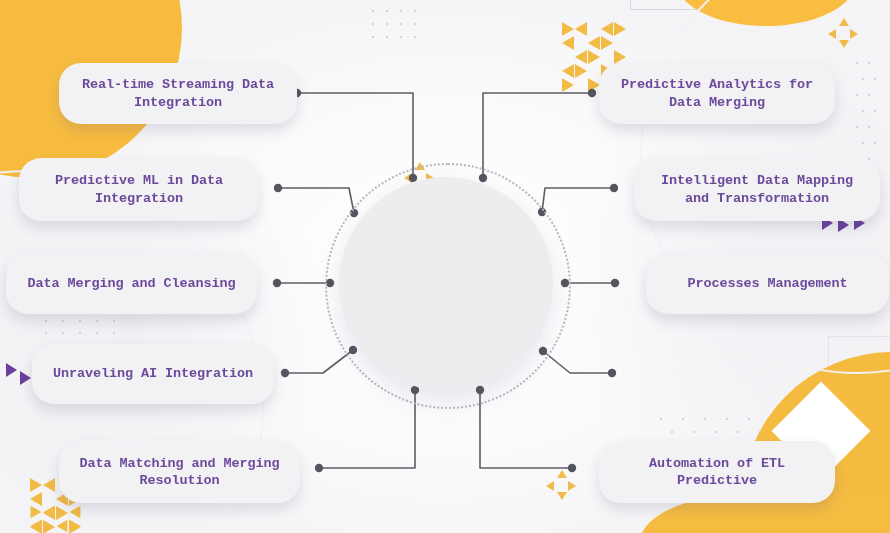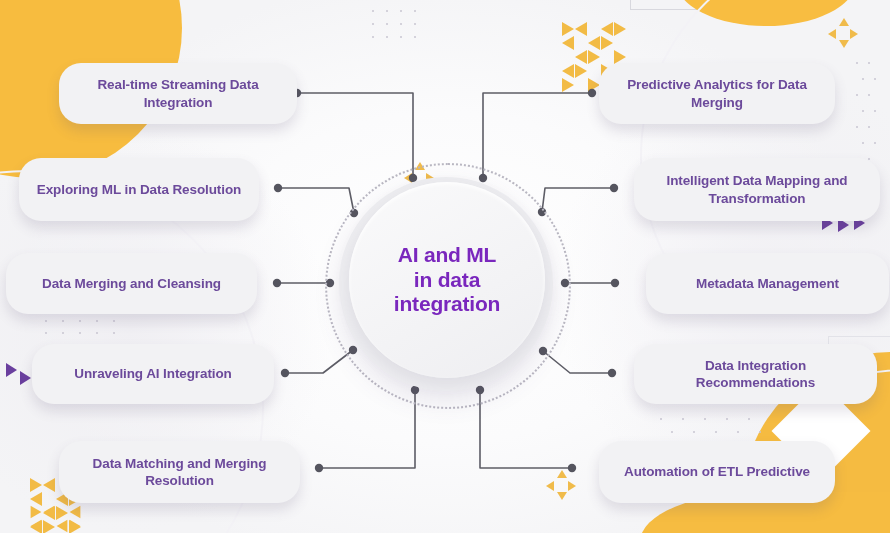--- a/index.html
+++ b/index.html
@@ -109,21 +109,21 @@
     color:#7a27bd;font-size:21px;font-weight:bold;line-height:1.18;text-align:center;
     letter-spacing:-.2px;white-space:pre-line;
   }
 
   
   .node{
     position:absolute;border-radius:22px;
     background:#f2f2f4;
     box-shadow:0 7px 13px rgba(86,76,112,.16);
     display:flex;align-items:center;justify-content:center;
-    box-sizing:border-box;padding:6px 14px;
+    box-sizing:border-box;padding:6px 14px;font-family:Liberation Mono, monospace;
   }
   .node-label{
     color:#6c4a9b;font-size:13.5px;font-weight:bold;line-height:1.28;
     text-align:center;letter-spacing:-.1px;
   }
 </style>
 </head>
 <body>
 
 <div id="stage">
@@ -304,51 +304,43 @@
     <circle class="cdot" cx="612" cy="373" r="4.2"></circle>
     <circle class="cdot" cx="543" cy="351" r="4.2"></circle>
 
     <polyline class="conn" points="572,468 480,468 480,390"></polyline>
     <circle class="cdot" cx="572" cy="468" r="4.2"></circle>
     <circle class="cdot" cx="480" cy="390" r="4.2"></circle>
   </svg>
 
   <div class="hub-ring"></div>
   <div class="hub-halo"></div>
-  <div class="hub">
-    <div class="hub-text">AI and ML
-in data
-integration</div>
-  </div>
 
   <div class="node" style="left:59px;top:63px;width:238px;height:61px;">
     <span class="node-label">Real-time Streaming Data Integration</span>
   </div>
   <div class="node" style="left:19px;top:158px;width:240px;height:63px;">
-    <span class="node-label">Exploring ML in Data Resolution</span>
+    <span class="node-label">Predictive ML in Data Integration</span>
   </div>
   <div class="node" style="left:6px;top:253px;width:251px;height:61px;">
     <span class="node-label">Data Merging and Cleansing</span>
   </div>
   <div class="node" style="left:32px;top:344px;width:242px;height:60px;">
     <span class="node-label">Unraveling AI Integration</span>
   </div>
   <div class="node" style="left:59px;top:441px;width:241px;height:62px;">
     <span class="node-label">Data Matching and Merging Resolution</span>
   </div>
 
   <div class="node" style="left:599px;top:63px;width:236px;height:61px;">
     <span class="node-label">Predictive Analytics for Data Merging</span>
   </div>
   <div class="node" style="left:634px;top:158px;width:246px;height:63px;">
     <span class="node-label">Intelligent Data Mapping and Transformation</span>
   </div>
   <div class="node" style="left:646px;top:253px;width:243px;height:61px;">
-    <span class="node-label">Metadata Management</span>
-  </div>
-  <div class="node" style="left:634px;top:344px;width:243px;height:60px;">
-    <span class="node-label">Data Integration Recommendations</span>
+    <span class="node-label">Processes Management</span>
   </div>
   <div class="node" style="left:599px;top:441px;width:236px;height:62px;">
     <span class="node-label">Automation of ETL Predictive</span>
   </div>
 
 </div>
 
 </body></html>

